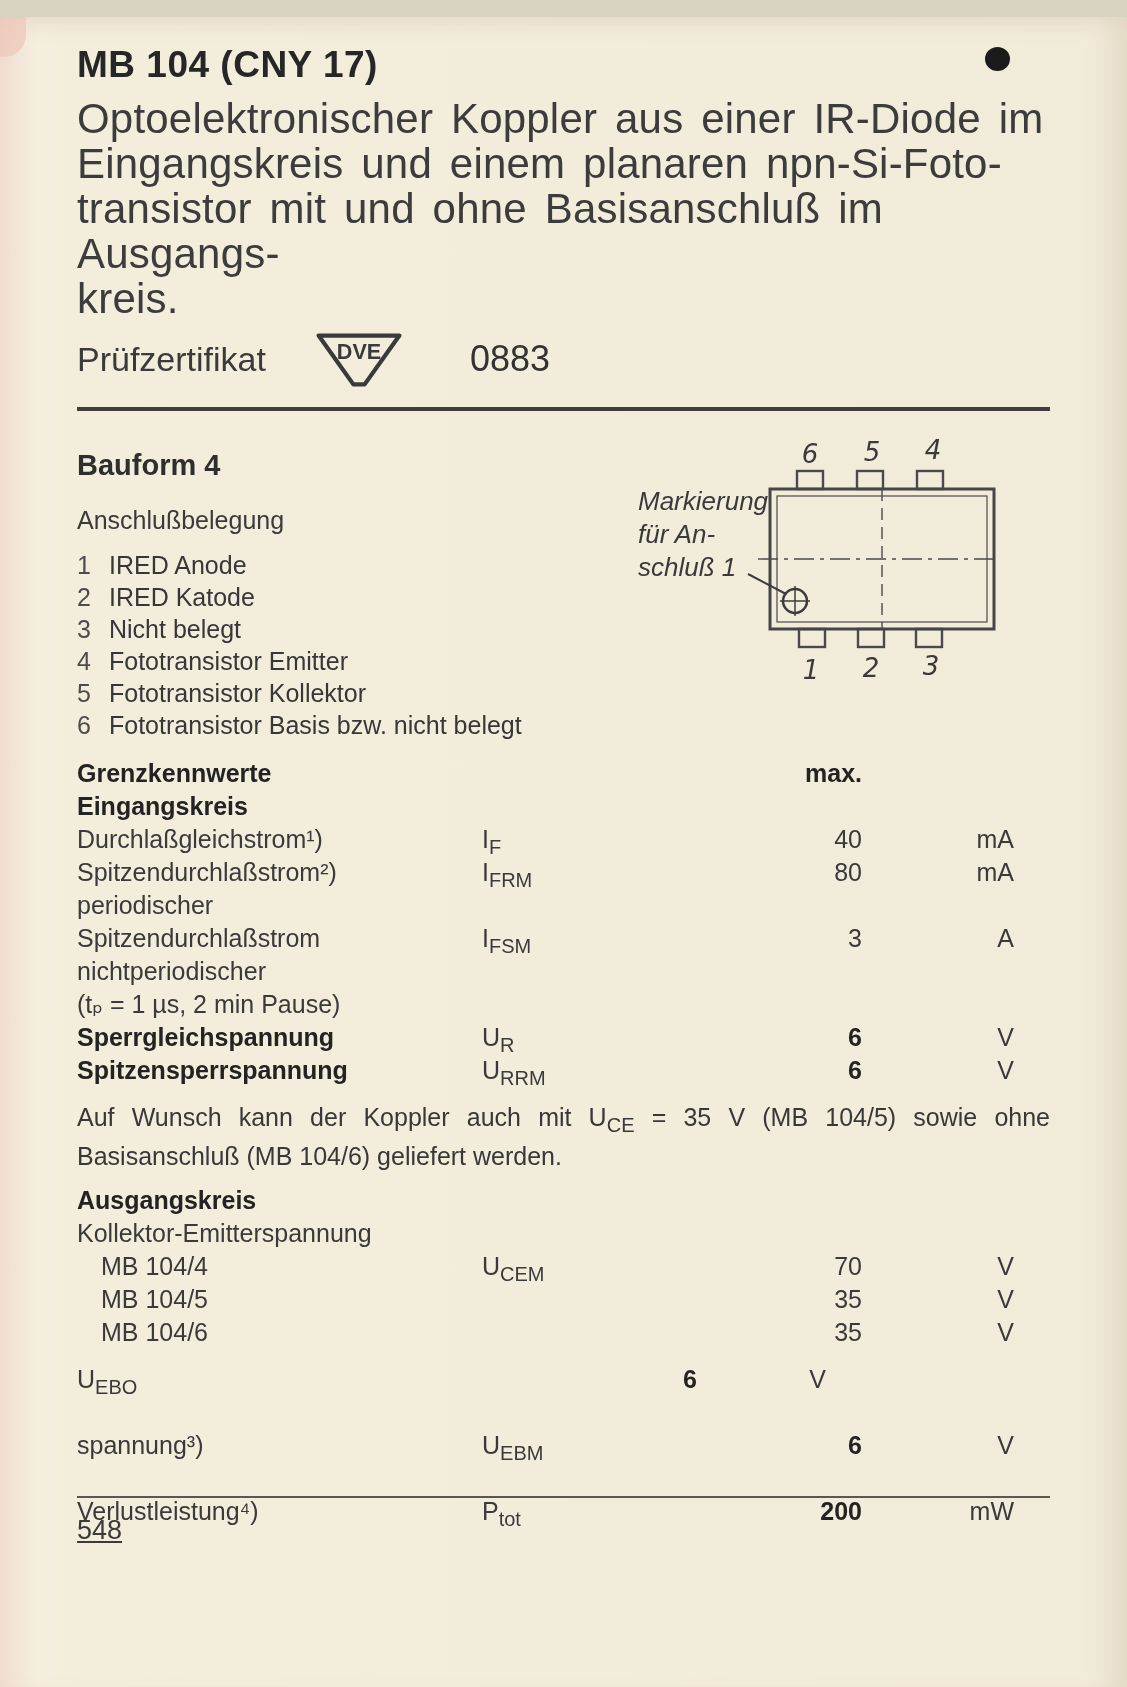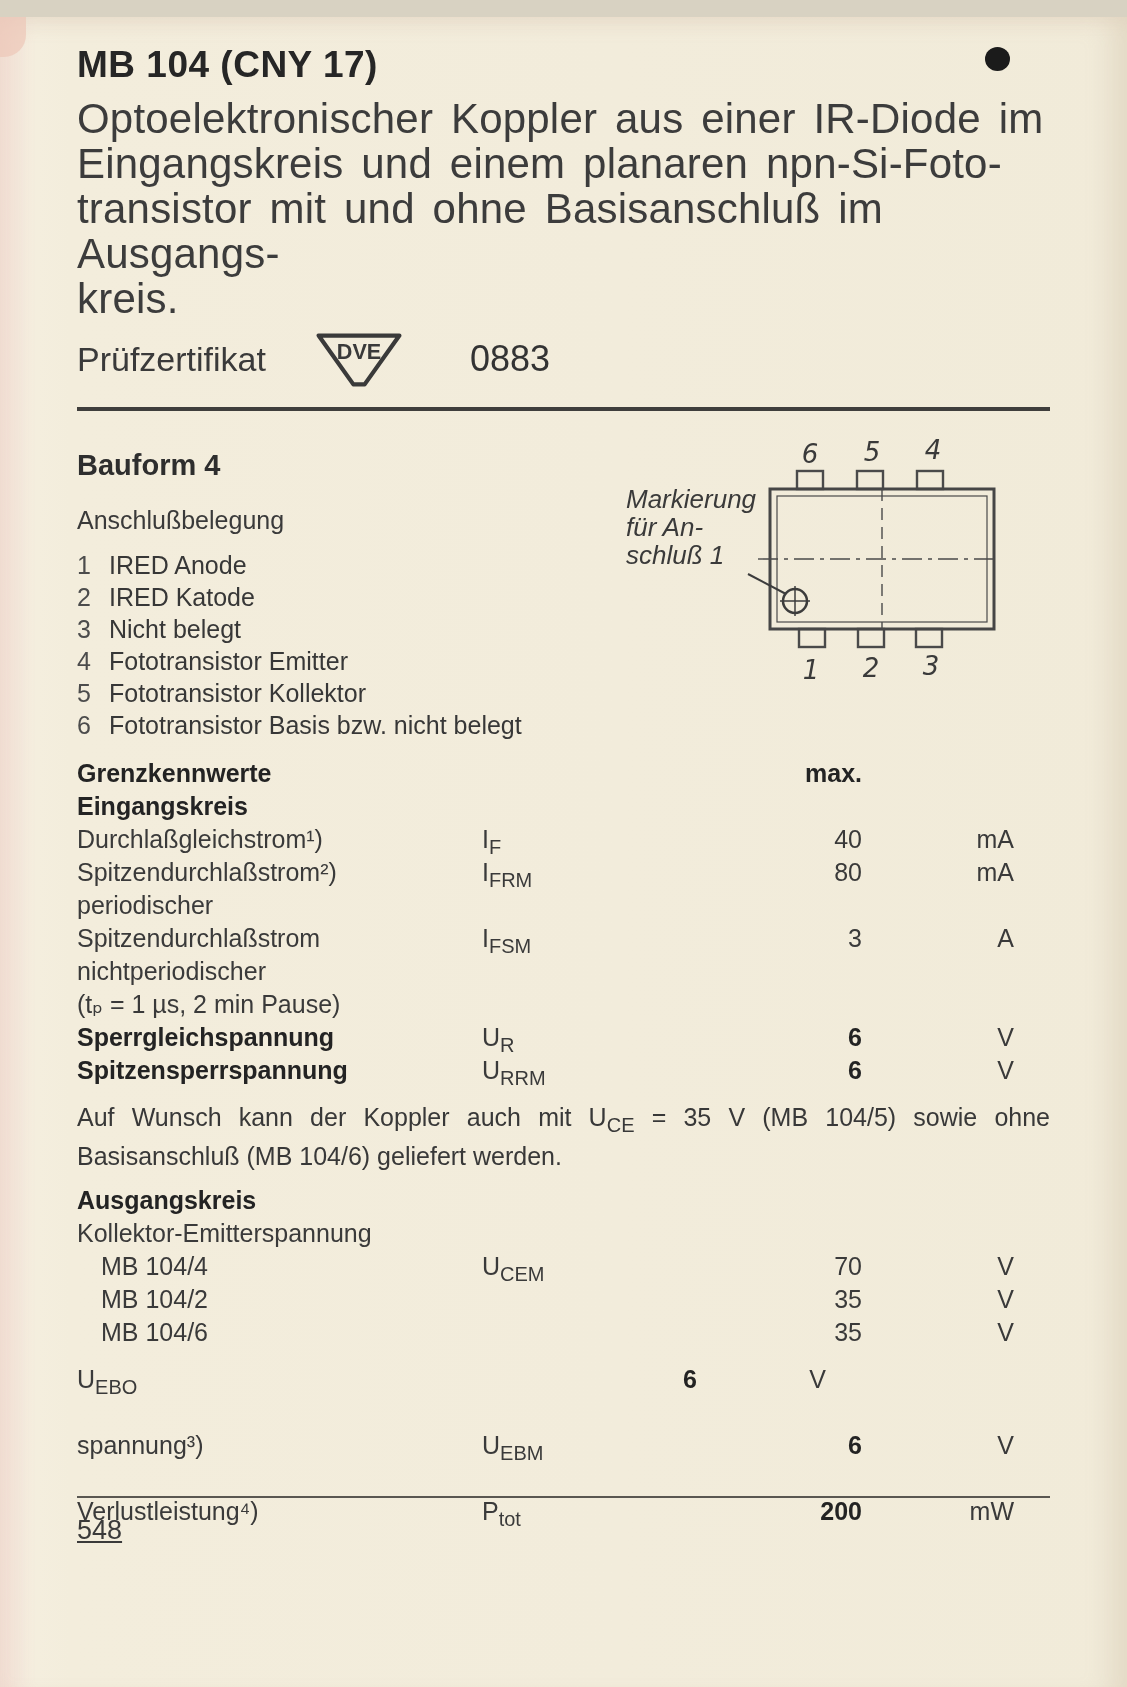--- a/index.html
+++ b/index.html
@@ -22,22 +22,22 @@
   .cert-number{margin-left:64px;font-size:36px;color:#333;}
   .rule-thick{border:none;height:4px;background:#3f3e3c;margin:16px 0 0;width:100%;}
   .bauform-heading{margin:38px 0 0;font-size:29px;font-weight:600;color:#2e2e2e;}
   .pinout-heading{margin:24px 0 0;font-size:25px;}
   .pin-list{margin-top:14px;font-size:25px;}
   .pin-row{display:flex;line-height:32px;}
   .pin-num{width:32px;color:#4c4c4c;flex:0 0 32px;}
   .pin-label{color:#373737;}
 
   .diagram{position:absolute;left:598px;top:408px;width:444px;height:268px;}
-  .marking-note{position:absolute;left:28px;top:60px;font-style:italic;font-size:26px;
-    line-height:28px;white-space:pre-line;color:#3a3a3a;}
+  .marking-note{position:absolute;left:40px;top:60px;font-style:italic;font-size:26px;
+    line-height:33px;white-space:pre-line;color:#3a3a3a;}
 
   .limits{margin-top:16px;font-size:25px;}
   .trow{display:grid;grid-template-columns:405px 215px 165px 1fr;line-height:33px;align-items:start;}
   .tlabel{white-space:pre-line;}
   .tval{text-align:right;font-weight:500;}
   .tunit{text-align:right;padding-right:36px;}
   .bold{font-weight:700;color:#232323;}
   .bold-row .tlabel{font-weight:700;color:#232323;}
   .bold-val .tval{font-weight:700;color:#232323;}
   .indent .tlabel{padding-left:24px;}
@@ -165,21 +165,21 @@
       </div>
 
       <div class="trow indent">
         <div class="tlabel">MB 104/4</div>
         <div class="tsym"><span>U</span><sub>CEM</sub></div>
         <div class="tval">70</div>
         <div class="tunit">V</div>
       </div>
 
       <div class="trow indent">
-        <div class="tlabel">MB 104/2</div>
+        <div class="tlabel">MB 104/5</div>
         <div class="tsym"></div>
         <div class="tval">35</div>
         <div class="tunit">V</div>
       </div>
 
       <div class="trow indent">
         <div class="tlabel">MB 104/6</div>
         <div class="tsym"></div>
         <div class="tval">35</div>
         <div class="tunit">V</div>

